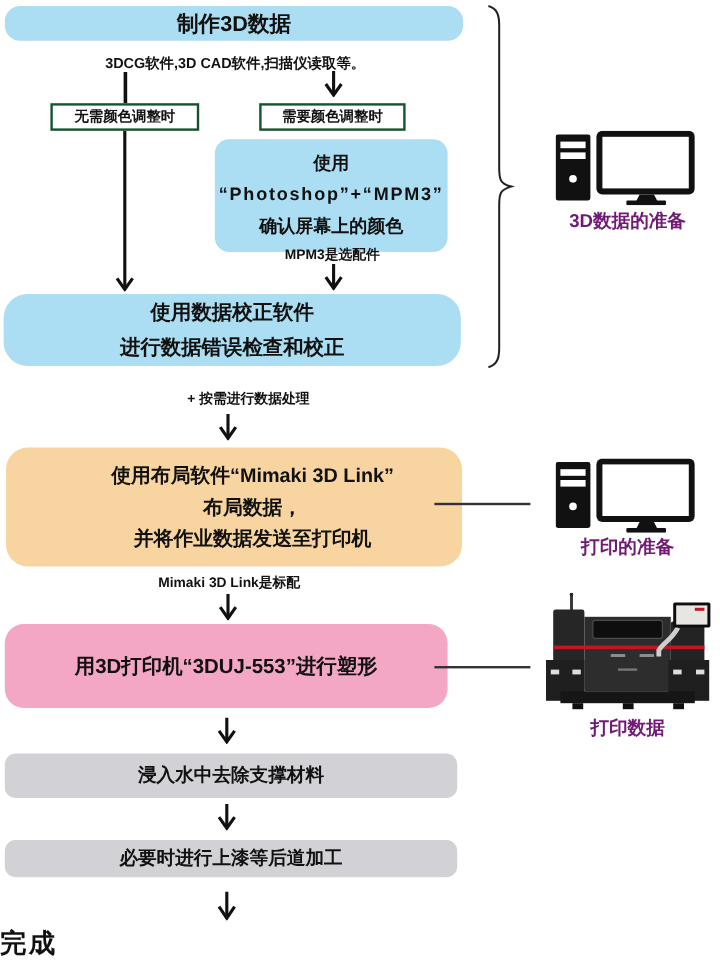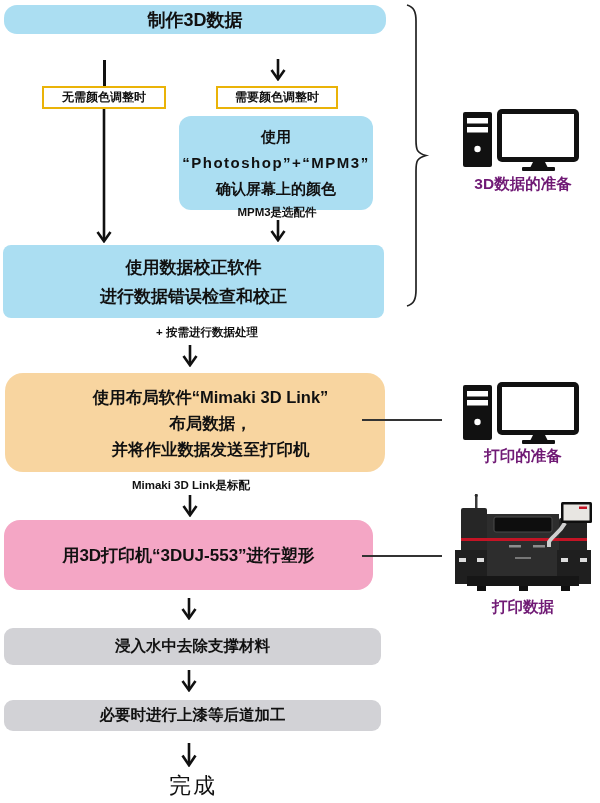--- a/index.html
+++ b/index.html
@@ -10,42 +10,43 @@
   .abs{position:absolute;}
   .box{
     position:absolute;display:flex;flex-direction:column;align-items:center;justify-content:center;
     text-align:center;font-weight:bold;box-sizing:border-box;
   }
   .blue{background:var(--blue,#ABDEF2);}
   .orange{background:var(--orange,#F8D5A0);padding-left:31px;}
   .pink{background:var(--pink,#F4A6C5);}
   .gray{background:var(--gray,#D2D2D6);}
   .whitebox{
-    position:absolute;background:#fff;border:2px solid #eab308;box-sizing:border-box;
+    position:absolute;background:#fff;border:2px solid #14532d;box-sizing:border-box;
     display:flex;align-items:center;justify-content:center;font-weight:bold;font-size:12px;
   }
   .note{position:absolute;font-size:11.5px;font-weight:600;text-align:center;color:#111;}
   .caption{position:absolute;font-size:12px;font-weight:600;text-align:center;color:#111;}
   .sidelabel{position:absolute;font-size:15.5px;font-weight:bold;text-align:center;color:#701a75;}
   .vline{position:absolute;background:#111;}
   .hline{position:absolute;background:#333;height:2px;}
   .arr{position:absolute;}
   .arr path{stroke:#111;stroke-width:2.6;fill:none;}
-  #done{position:absolute;font-size:22px;font-weight:normal;text-align:center;letter-spacing:2px;}
+  #done{position:absolute;font-size:22px;font-weight:bold;text-align:left;letter-spacing:2px;}
   .ps-line2{letter-spacing:1.5px;}
 </style>
 </head>
 <body>
 
 <div id="stage">
 
   <div class="box blue" style="left:4px;top:5px;width:382px;height:29px;border-radius:13px;font-size:18px;">
     <div>制作3D数据</div>
   </div>
 
+  <div class="caption" style="left:0px;top:45px;width:392px;">3DCG软件,3D CAD软件,扫描仪读取等。</div>
 
   <div class="vline" style="left:103px;top:60px;width:3px;height:26px;"></div>
 
   <svg class="arr" style="left:270px;top:59px;" width="16" height="22" viewBox="0 0 16 22">
     <path d="M8 0 V 19"></path>
       <path d="M1.5 11 L8 20.2 L14.5 11"></path>
   </svg>
 
   <div class="whitebox" style="left:42px;top:86px;width:124px;height:23px;">
     <span>无需颜色调整时</span>
@@ -65,21 +66,21 @@
     <div>确认屏幕上的颜色</div>
   </div>
 
   <div class="note" style="left:197px;top:205px;width:160px;">MPM3是选配件</div>
 
   <svg class="arr" style="left:270px;top:220px;" width="16" height="22" viewBox="0 0 16 22">
     <path d="M8 0 V 19"></path>
       <path d="M1.5 11 L8 20.2 L14.5 11"></path>
   </svg>
 
-  <div class="box blue" style="left:3px;top:245px;width:381px;height:73px;border-radius:8px;font-size:17px;line-height:29px;">
+  <div class="box blue" style="left:3px;top:245px;width:381px;height:60px;border-radius:20px;font-size:17px;line-height:29px;">
     <div>使用数据校正软件</div>
     <div>进行数据错误检查和校正</div>
   </div>
 
   <div class="note" style="left:107px;top:325px;width:200px;">+ 按需进行数据处理</div>
 
   <svg class="arr" style="left:182px;top:345px;" width="16" height="22" viewBox="0 0 16 22">
     <path d="M8 0 V 19"></path>
       <path d="M1.5 11 L8 20.2 L14.5 11"></path>
   </svg>

